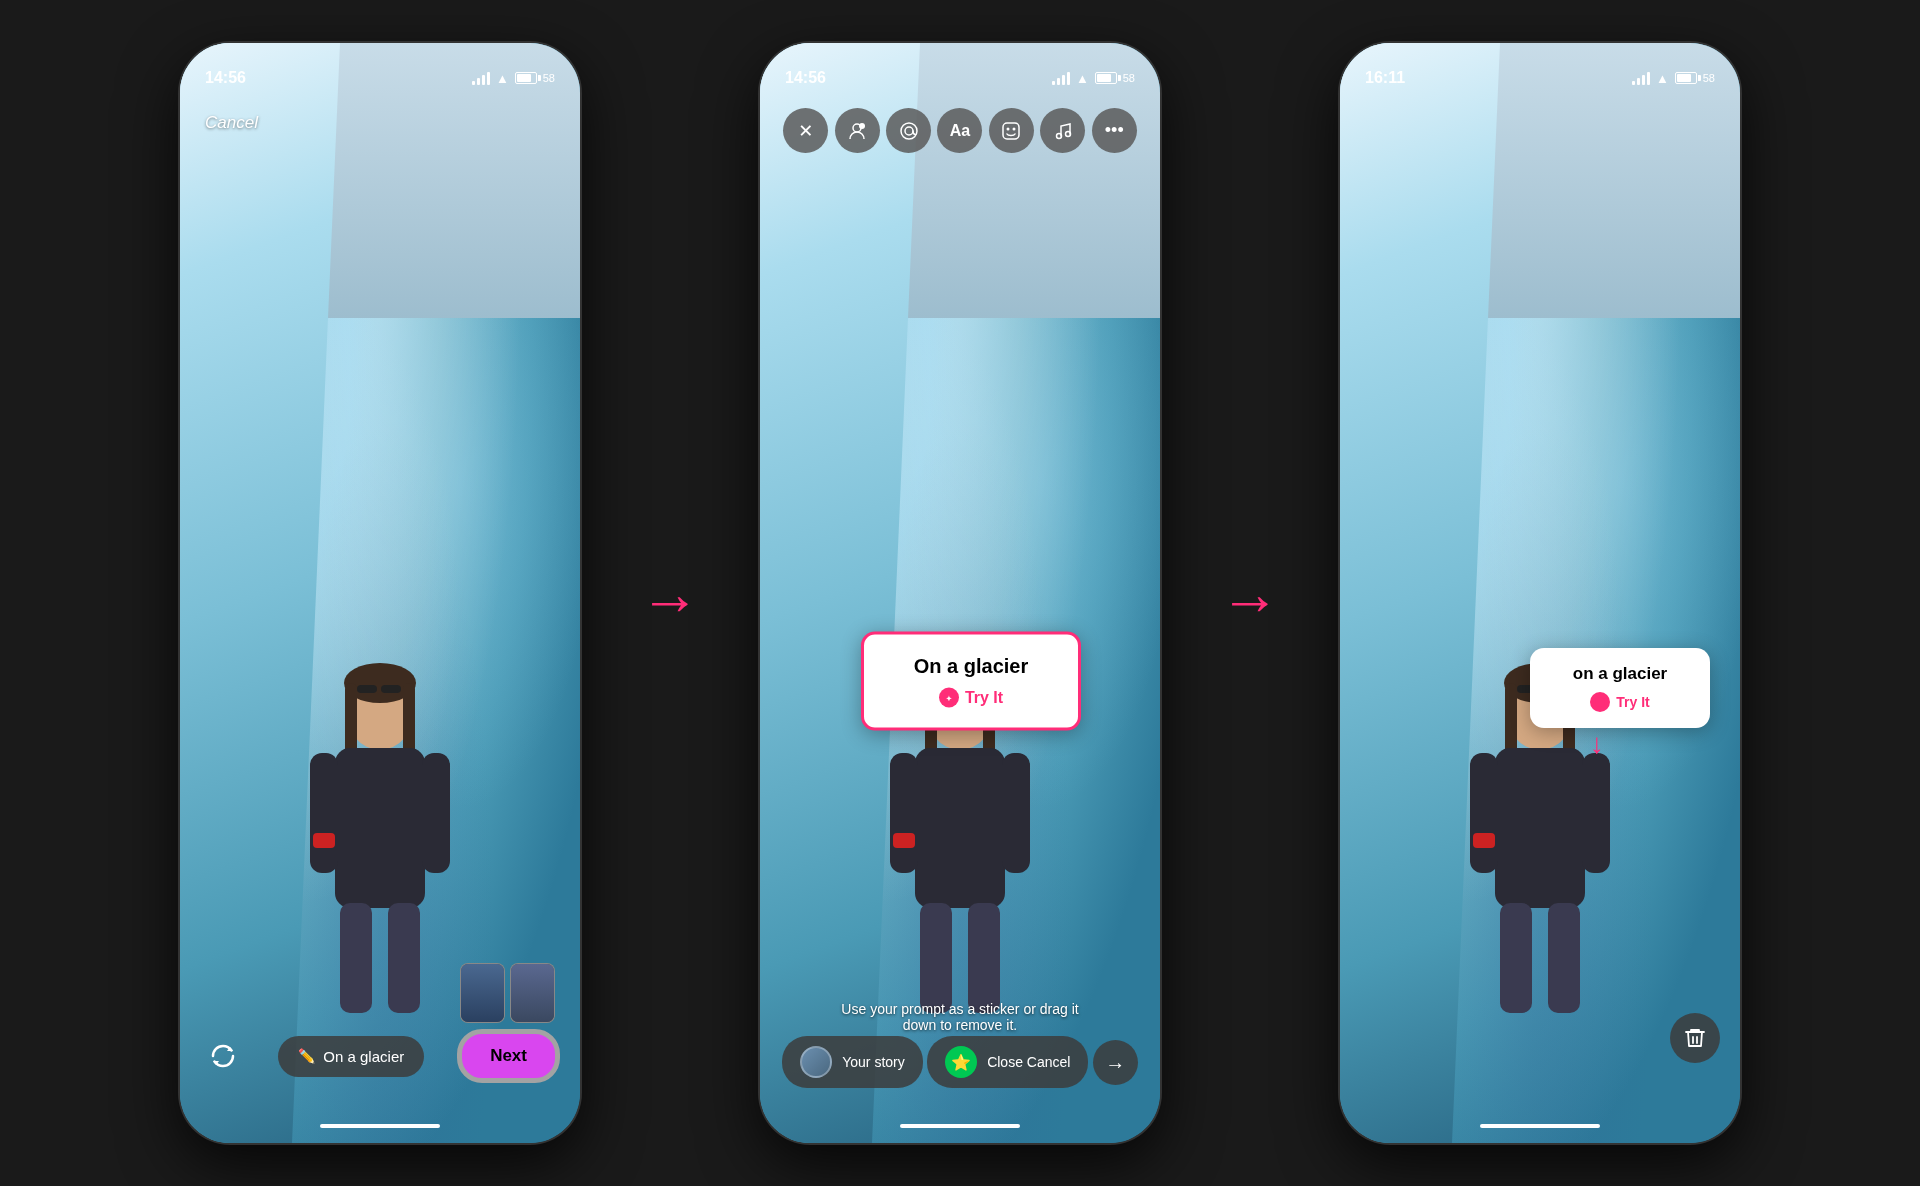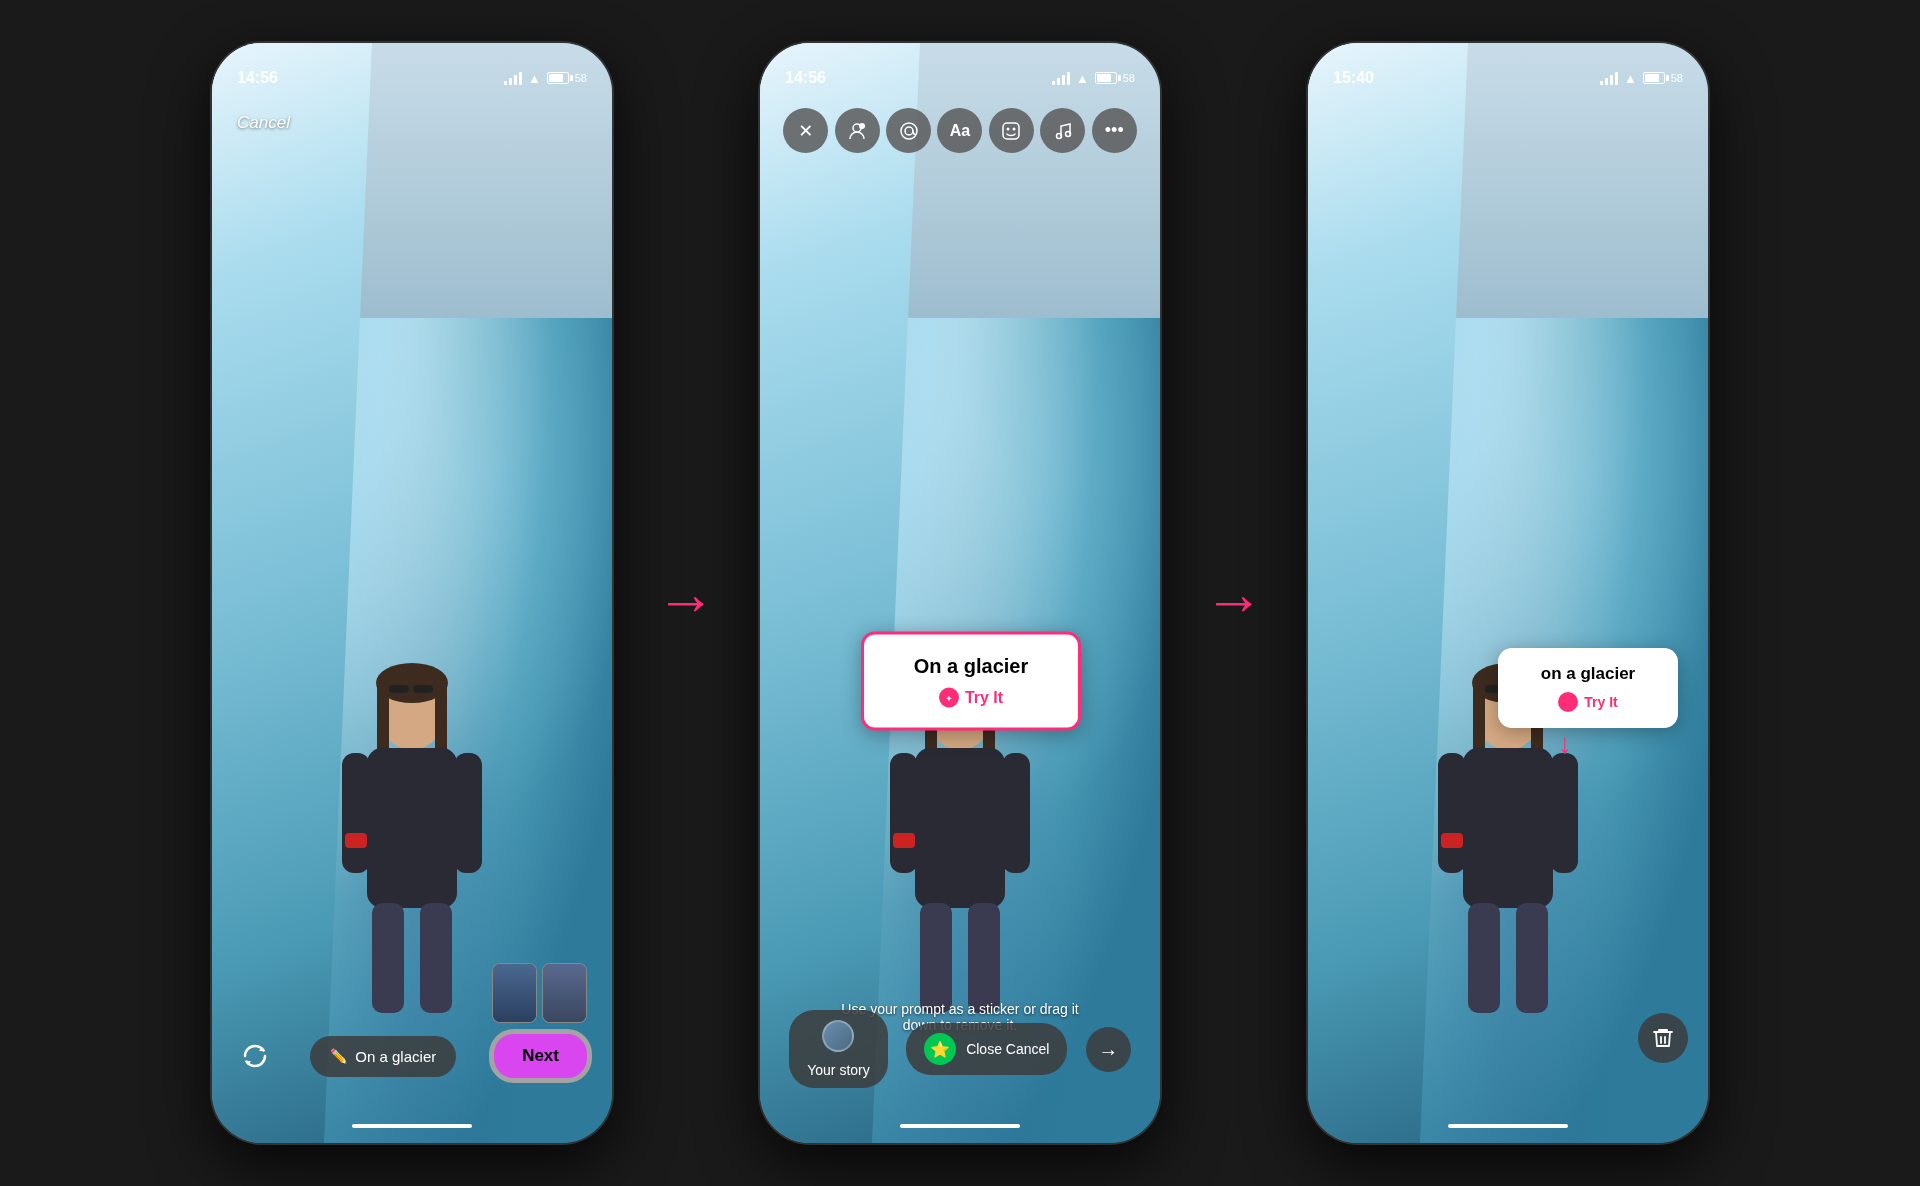--- a/index.html
+++ b/index.html
@@ -12,21 +12,21 @@
       justify-content: center;
       gap: 0px;
       font-family: -apple-system, BlinkMacSystemFont, 'Segoe UI', sans-serif;
       overflow: hidden;
     }
 
     .phones-container {
       display: flex;
       align-items: center;
       justify-content: center;
-      gap: 44px;
+      gap: 60px;
       width: 100%;
       height: 100%;
       padding: 20px;
     }
 
     .phone-wrapper {
       display: flex;
       align-items: center;
       gap: 30px;
     }
@@ -353,21 +353,20 @@
       z-index: 10;
     }
 
     .story-btn {
       display: flex;
       align-items: center;
       gap: 10px;
       background: rgba(60,60,60,0.85);
       border-radius: 25px;
       padding: 10px 18px;
-      flex-direction: column;
     }
 
     .avatar-circle {
       width: 32px;
       height: 32px;
       border-radius: 50%;
       background: linear-gradient(135deg, #6b8faf, #4a6880);
       border: 2px solid rgba(255,255,255,0.3);
     }
 
@@ -702,21 +701,21 @@
           <rect x="30" y="95" width="90" height="160" rx="15" fill="#2a2a35"></rect>
           <rect x="5" y="100" width="28" height="120" rx="12" fill="#2a2a35"></rect>
           <rect x="117" y="100" width="28" height="120" rx="12" fill="#2a2a35"></rect>
           <rect x="8" y="180" width="22" height="15" rx="4" fill="#cc2222"></rect>
           <rect x="35" y="250" width="32" height="110" rx="10" fill="#3a3a50"></rect>
           <rect x="83" y="250" width="32" height="110" rx="10" fill="#3a3a50"></rect>
         </svg>
       </div>
 
       <div class="status-bar">
-        <span class="status-time">15:40</span>
+        <span class="status-time">16:11</span>
         <div class="status-icons">
           <div class="signal-bars">
             <div class="signal-bar" style="height:4px"></div>
             <div class="signal-bar" style="height:7px"></div>
             <div class="signal-bar" style="height:10px"></div>
             <div class="signal-bar" style="height:13px"></div>
           </div>
           <span class="wifi-icon">▲</span>
           <div class="battery-icon">
             <div class="battery-fill" style="width:80%"></div>

